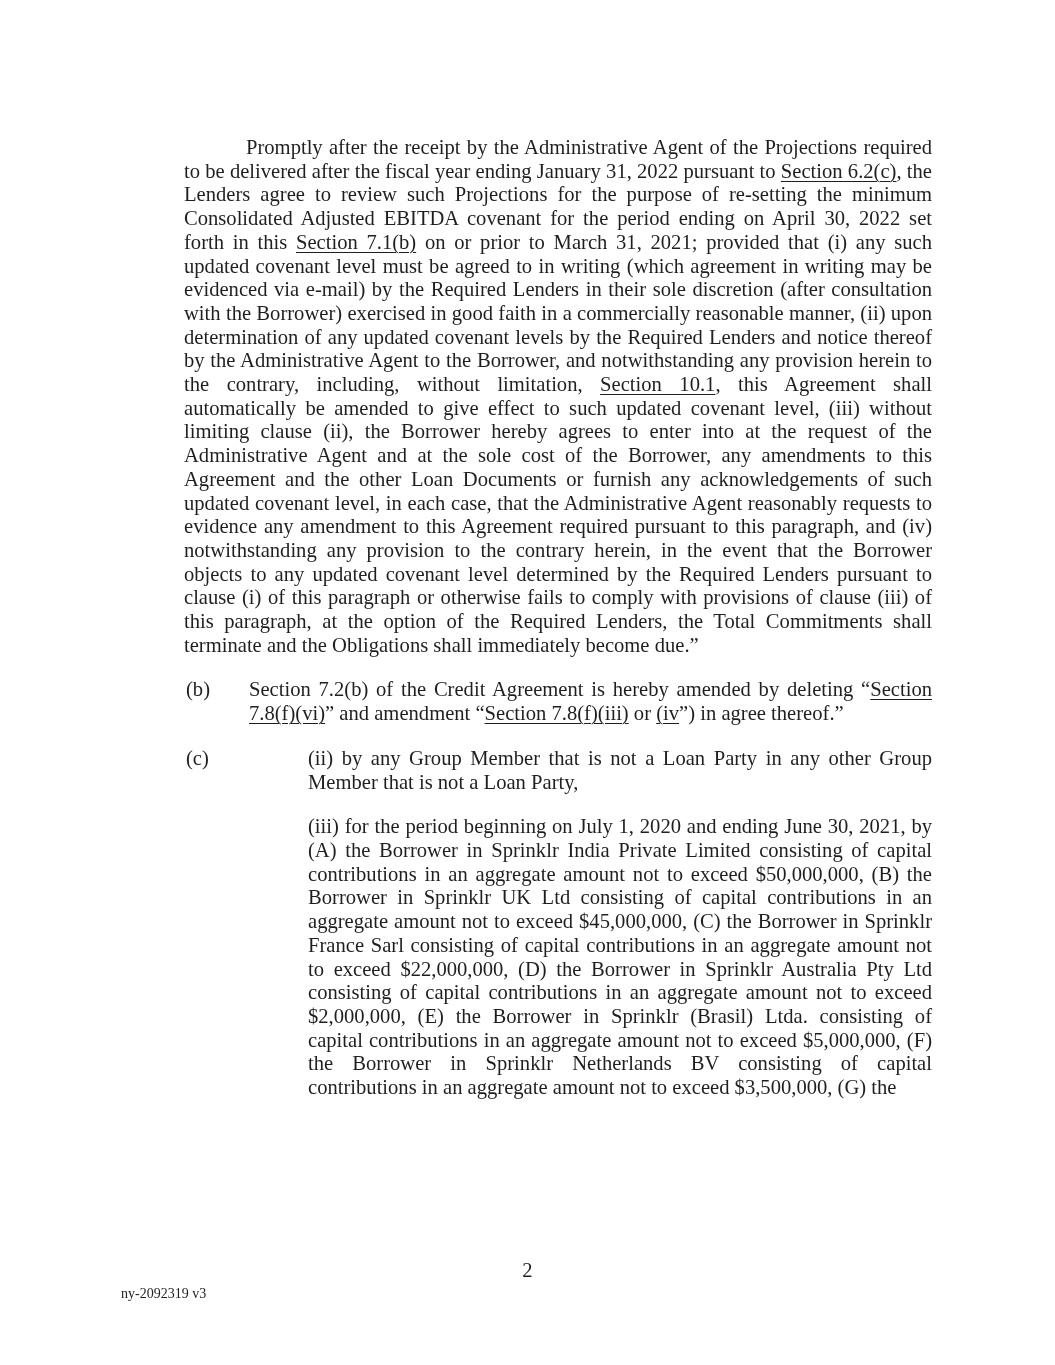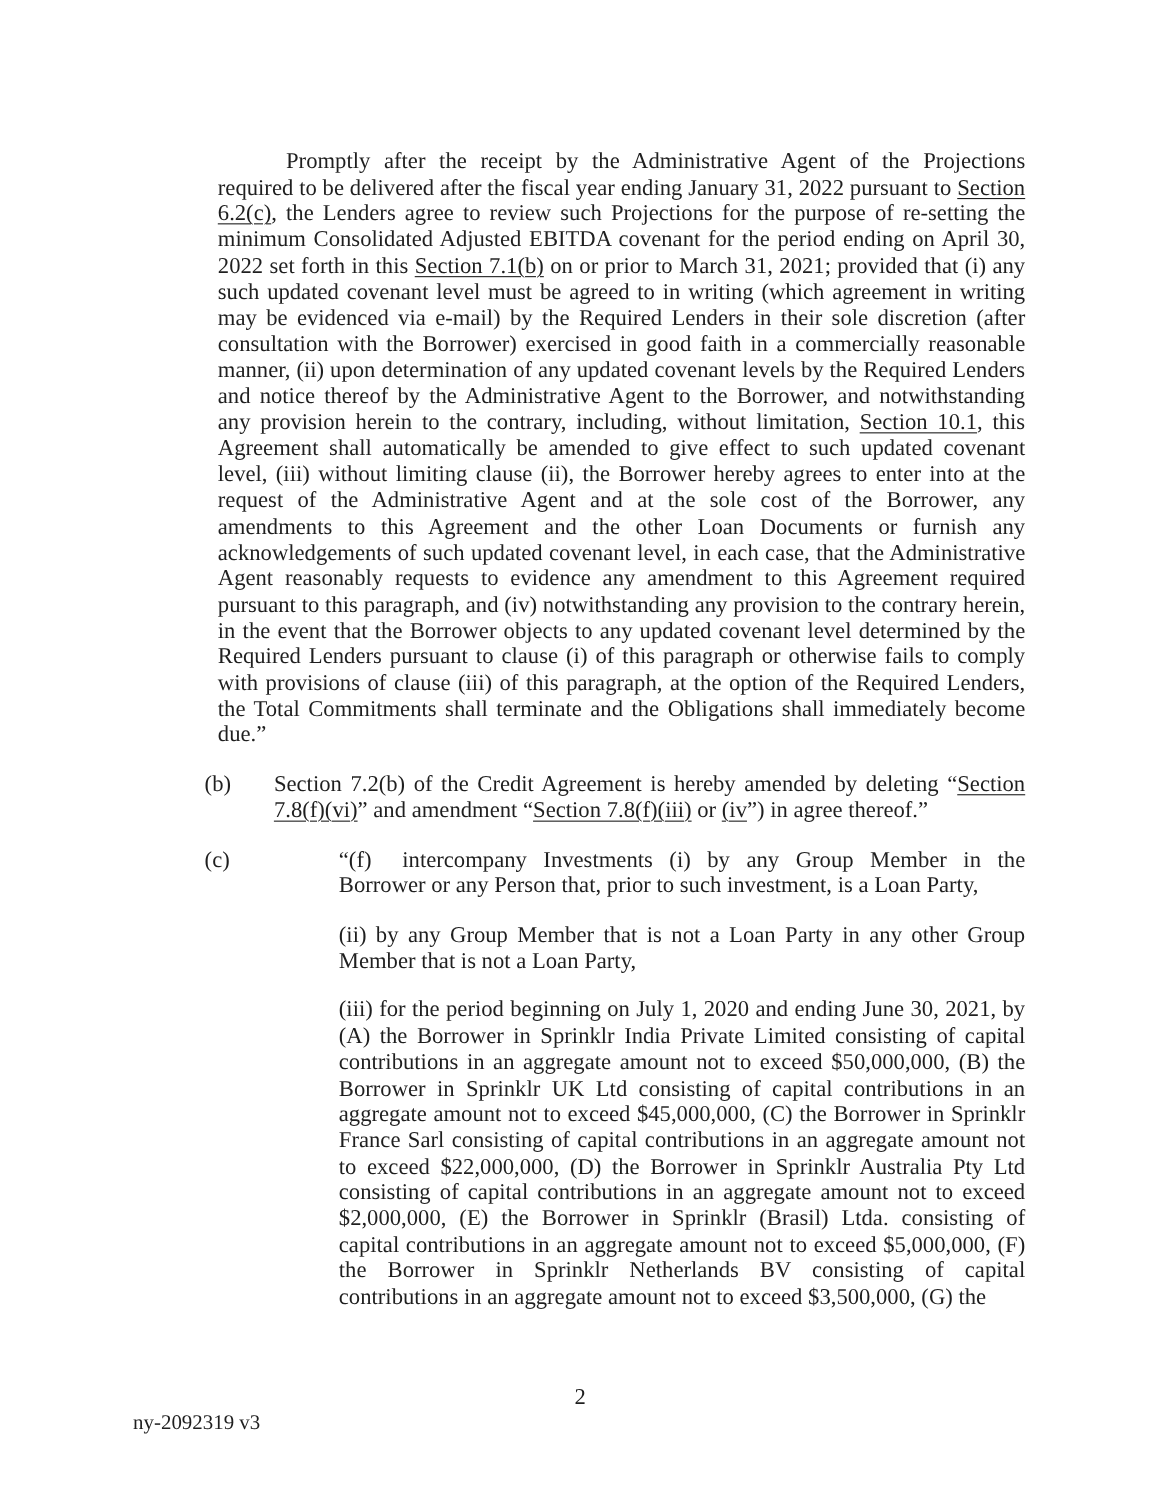--- a/index.html
+++ b/index.html
@@ -22,21 +22,21 @@
     left: 184px;
     top: 136px;
     width: 748px;
     font-size: 20.6px;
     line-height: 23.7px;
   }
   .para {
     text-align: justify;
     margin: 0 0 21px 0;
   }
-  .para.first-indent { text-indent: 62px; margin-left: 14px; }
+  .para.first-indent { text-indent: 62px; }
   .para.lettered {
     position: relative;
     padding-left: 65px;
   }
   .para.lettered .label {
     position: absolute;
     left: 2px;
     top: 0;
   }
   .para.quoted {
@@ -57,31 +57,30 @@
     left: 0;
     width: 100%;
     text-align: center;
     font-size: 20.6px;
     line-height: 23.7px;
   }
   .doc-id {
     position: absolute;
     left: 121px;
     top: 1284px;
-    font-size: 19px;
+    font-size: 14px;
     line-height: 20px;
   }
 </style>
 </head>
 <body>
 
 <div class="doc-page">
   <div class="doc-body">
       <div class="para first-indent"><span>Promptly after the receipt by the Administrative Agent of the Projections required to be delivered after the fiscal year ending January 31, 2022 pursuant to </span><span class="u">Section 6.2(c)</span><span>, the Lenders agree to review such Projections for the purpose of re-setting the minimum Consolidated Adjusted EBITDA covenant for the period ending on April 30, 2022 set forth in this </span><span class="u">Section 7.1(b)</span><span> on or prior to March 31, 2021; provided that (i) any such updated covenant level must be agreed to in writing (which agreement in writing may be evidenced via e-mail) by the Required Lenders in their sole discretion (after consultation with the Borrower) exercised in good faith in a commercially reasonable manner, (ii) upon determination of any updated covenant levels by the Required Lenders and notice thereof by the Administrative Agent to the Borrower, and notwithstanding any provision herein to the contrary, including, without limitation, </span><span class="u">Section 10.1</span><span>, this Agreement shall automatically be amended to give effect to such updated covenant level, (iii) without limiting clause (ii), the Borrower hereby agrees to enter into at the request of the Administrative Agent and at the sole cost of the Borrower, any amendments to this Agreement and the other Loan Documents or furnish any acknowledgements of such updated covenant level, in each case, that the Administrative Agent reasonably requests to evidence any amendment to this Agreement required pursuant to this paragraph, and (iv) notwithstanding any provision to the contrary herein, in the event that the Borrower objects to any updated covenant level determined by the Required Lenders pursuant to clause (i) of this paragraph or otherwise fails to comply with provisions of clause (iii) of this paragraph, at the option of the Required Lenders, the Total Commitments shall terminate and the Obligations shall immediately become due.”</span></div>
       <div class="para lettered"><span class="label">(b)</span><span>Section 7.2(b) of the Credit Agreement is hereby amended by deleting “</span><span class="u">Section 7.8(f)(vi)</span><span>” and amendment “</span><span class="u">Section 7.8(f)(iii)</span><span> or </span><span class="u">(iv</span><span>”) in agree thereof.”</span></div>
       <div class="para lettered"><span class="label">(c)</span></div>
-      <div class="para quoted"><span>“(f)</span><span class="tab"></span><span>intercompany Investments (i) by any Group Member in the Borrower or any Person that, prior to such investment, is a Loan Party,</span></div>
       <div class="para quoted"><span>(ii) by any Group Member that is not a Loan Party in any other Group Member that is not a Loan Party,</span></div>
       <div class="para quoted"><span>(iii) for the period beginning on July 1, 2020 and ending June 30, 2021, by (A) the Borrower in Sprinklr India Private Limited consisting of capital contributions in an aggregate amount not to exceed $50,000,000, (B) the Borrower in Sprinklr UK Ltd consisting of capital contributions in an aggregate amount not to exceed $45,000,000, (C) the Borrower in Sprinklr France Sarl consisting of capital contributions in an aggregate amount not to exceed $22,000,000, (D) the Borrower in Sprinklr Australia Pty Ltd consisting of capital contributions in an aggregate amount not to exceed $2,000,000, (E) the Borrower in Sprinklr (Brasil) Ltda. consisting of capital contributions in an aggregate amount not to exceed $5,000,000, (F) the Borrower in Sprinklr Netherlands BV consisting of capital contributions in an aggregate amount not to exceed $3,500,000, (G) the</span></div>
     </div>
   <div class="page-number">2</div>
   <div class="doc-id">ny-2092319 v3</div>
 </div>
 
 </body></html>

